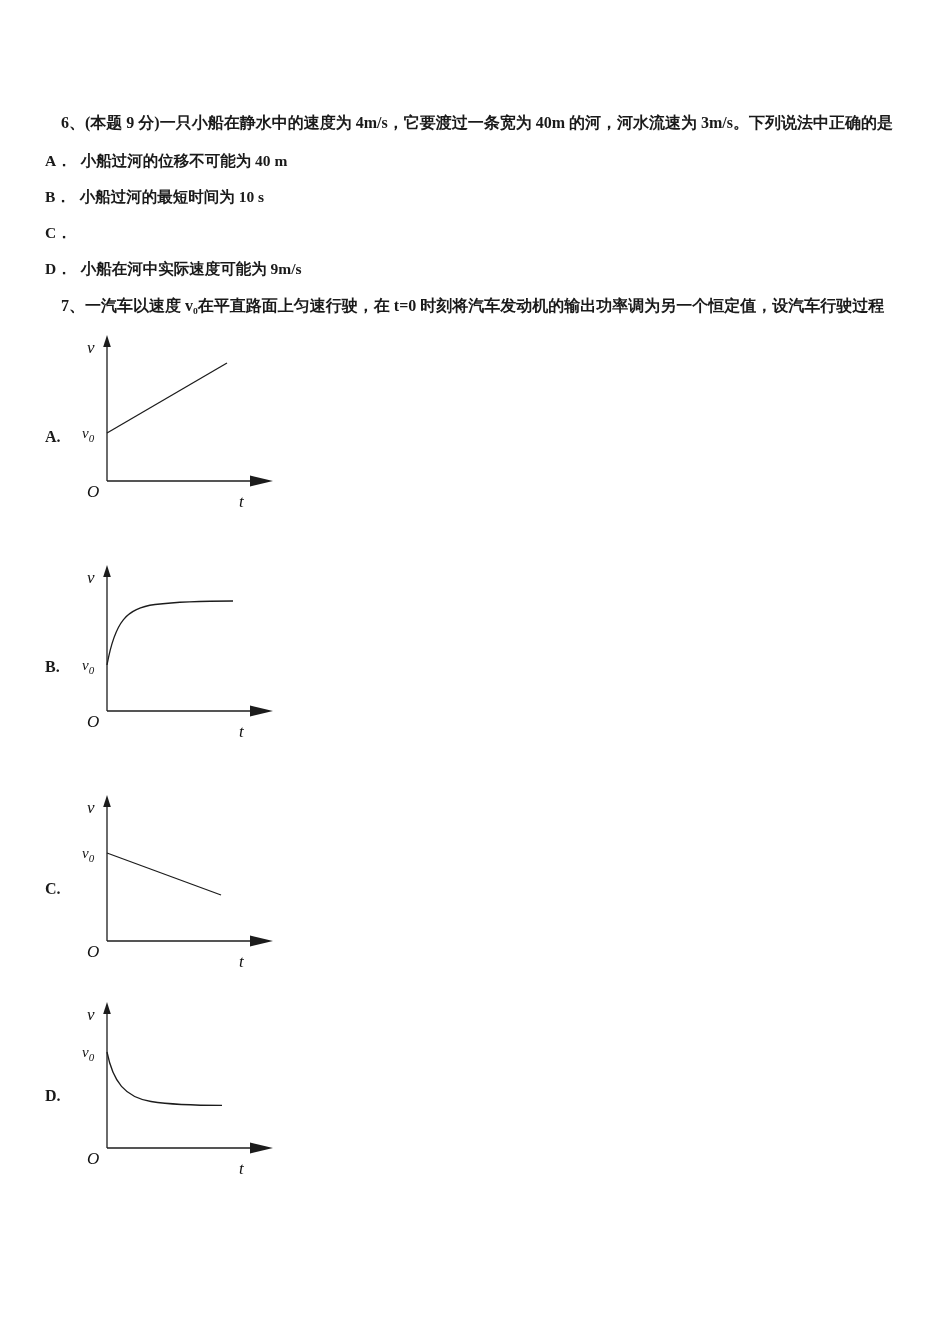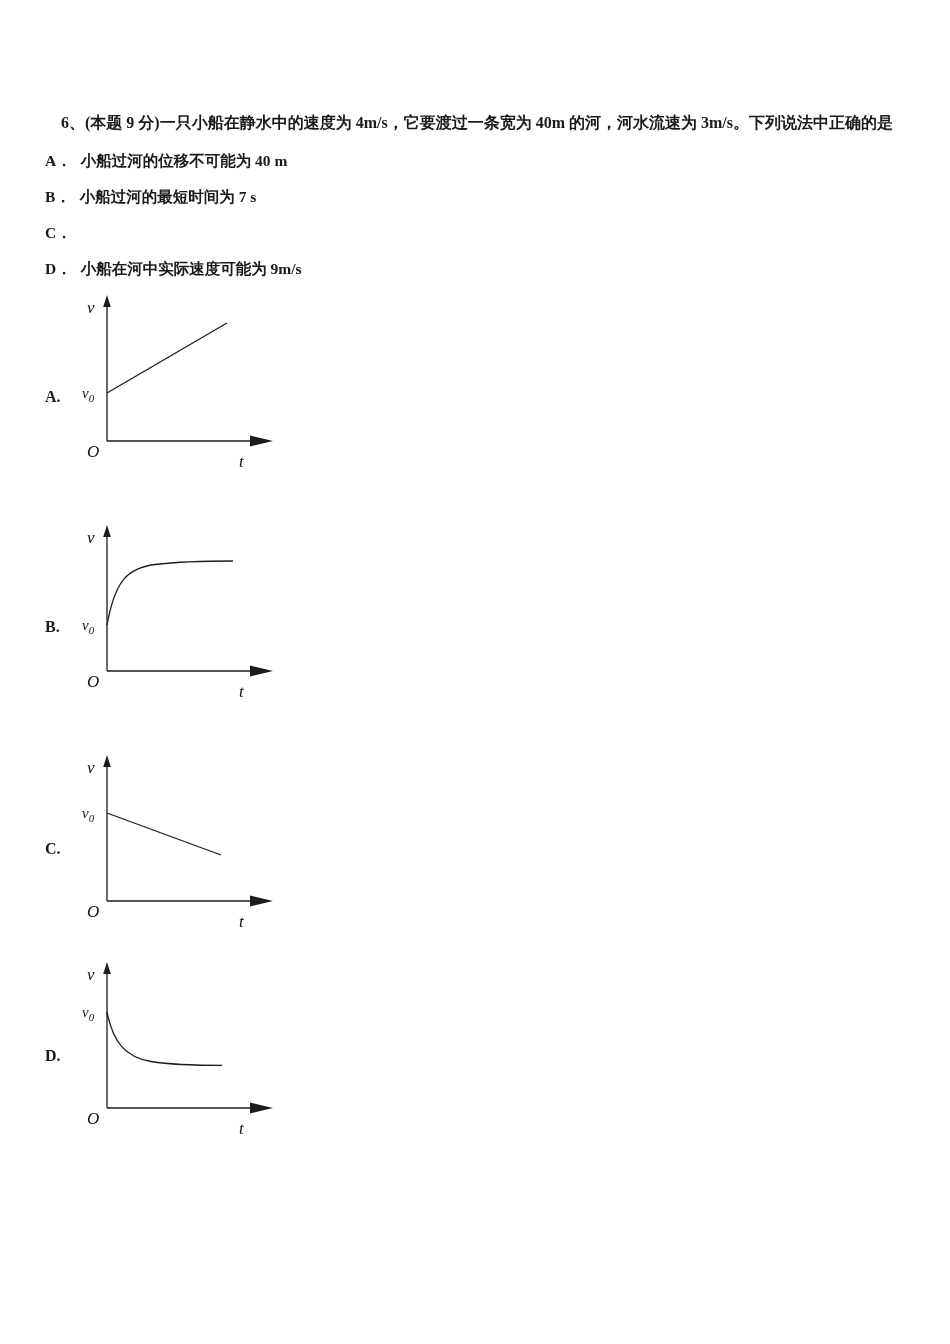--- a/index.html
+++ b/index.html
@@ -72,33 +72,34 @@
 
   <section>
     <p class="stem">6、(本题 9 分)一只小船在静水中的速度为 4m/s，它要渡过一条宽为 40m 的河，河水流速为 3m/s。下列说法中正确的是</p>
     <div class="options">
       <div class="option">
         <span class="option-label">A．</span>
         <span class="option-text">小船过河的位移不可能为 40 m</span>
       </div>
       <div class="option">
         <span class="option-label">B．</span>
-        <span class="option-text">小船过河的最短时间为 7 s</span>
+        <span class="option-text">小船过河的最短时间为 10 s</span>
       </div>
       <div class="option">
         <span class="option-label">C．</span>
       </div>
       <div class="option">
         <span class="option-label">D．</span>
         <span class="option-text">小船在河中实际速度可能为 9m/s</span>
       </div>
     </div>
   </section>
 
   <section class="q7">
+    <p class="stem">7、一汽车以速度 v₀在平直路面上匀速行驶，在 t=0 时刻将汽车发动机的输出功率调为另一个恒定值，设汽车行驶过程</p>
 
     <div class="graphs">
 
       <div class="graph-row mb45">
         <span class="graph-label lbl-mid">A.</span>
         <svg class="graph" width="215" height="185" viewBox="0 0 215 185">
           <line class="axis" x1="32" y1="148" x2="32" y2="10"></line>
           <polygon class="arrow" points="32,2 28.2,14 35.8,14"></polygon>
           <line class="axis" x1="32" y1="148" x2="178" y2="148"></line>
           <polygon class="arrow" points="198,148 175,142.6 175,153.4"></polygon>

